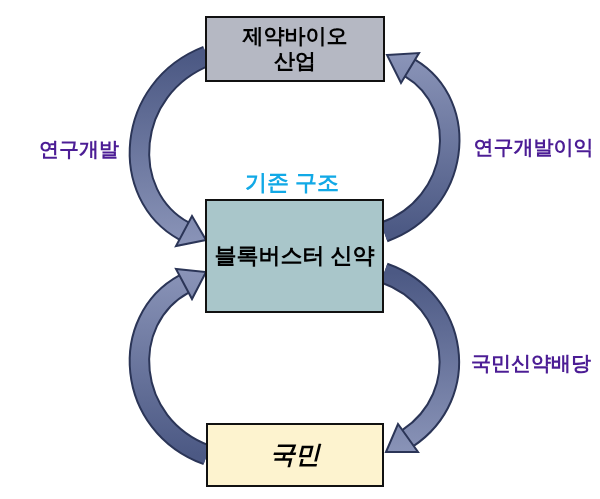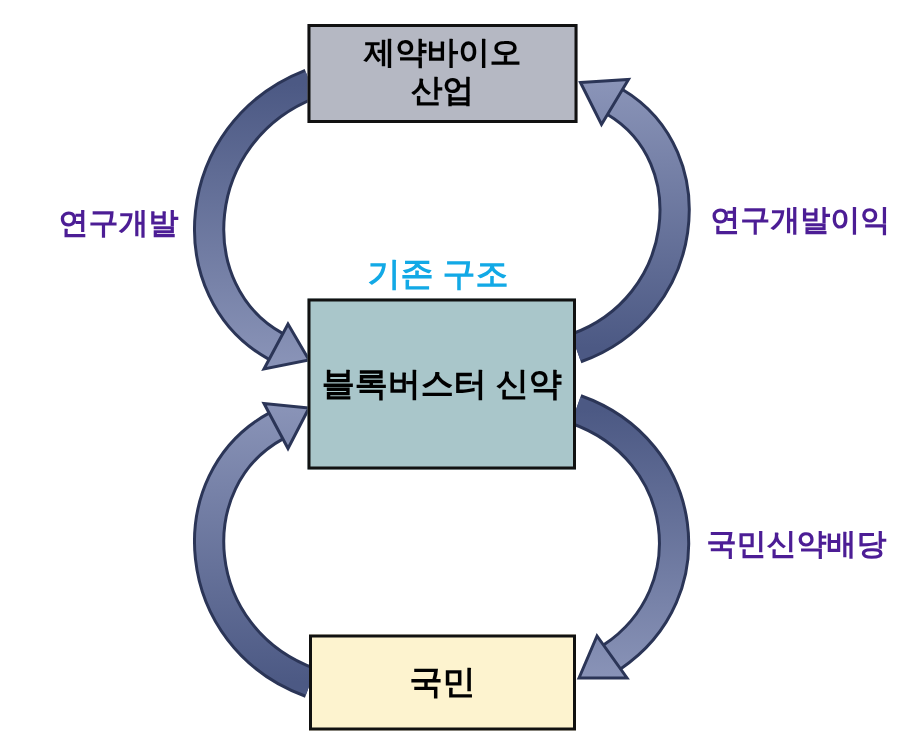--- a/index.html
+++ b/index.html
@@ -28,21 +28,21 @@
     align-items: center;
     justify-content: center;
     text-align: center;
     font-weight: 700;
     color: #000000;
     white-space: pre-line;
     line-height: 1.18;
   }
   .box-industry   { left: 205px; top: 16px;  width: 180px; height: 66px;  font-size: 21px; }
   .box-blockbuster{ left: 205px; top: 199px; width: 179px; height: 114px; font-size: 22px; }
-  .box-citizens   { left: 206px; top: 423px; width: 178px; height: 64px;  font-size: 22px; }
+  .box-citizens   { left: 206px; top: 423px; width: 178px; height: 64px;  font-size: 25px; font-style: italic; }
   .side-label {
     position: absolute;
     text-align: center;
     font-weight: 700;
     font-size: 20px;
     color: #4c1d95;
     white-space: pre-line;
     line-height: 1.15;
   }
   .label-rd       { left: 18px;  top: 138px; width: 122px; }

